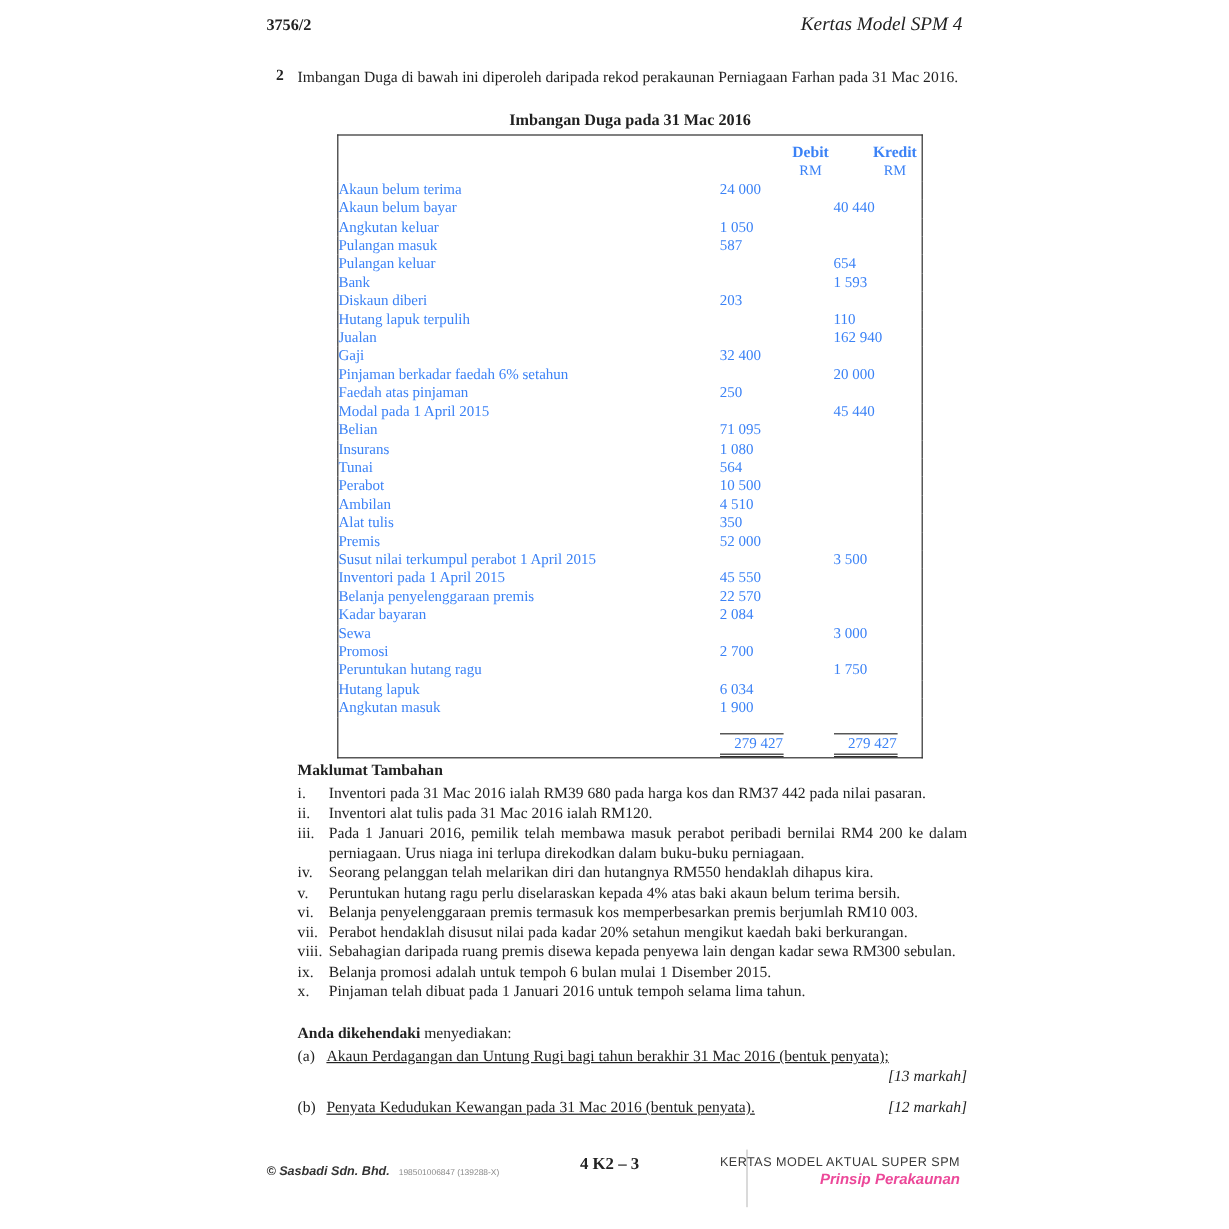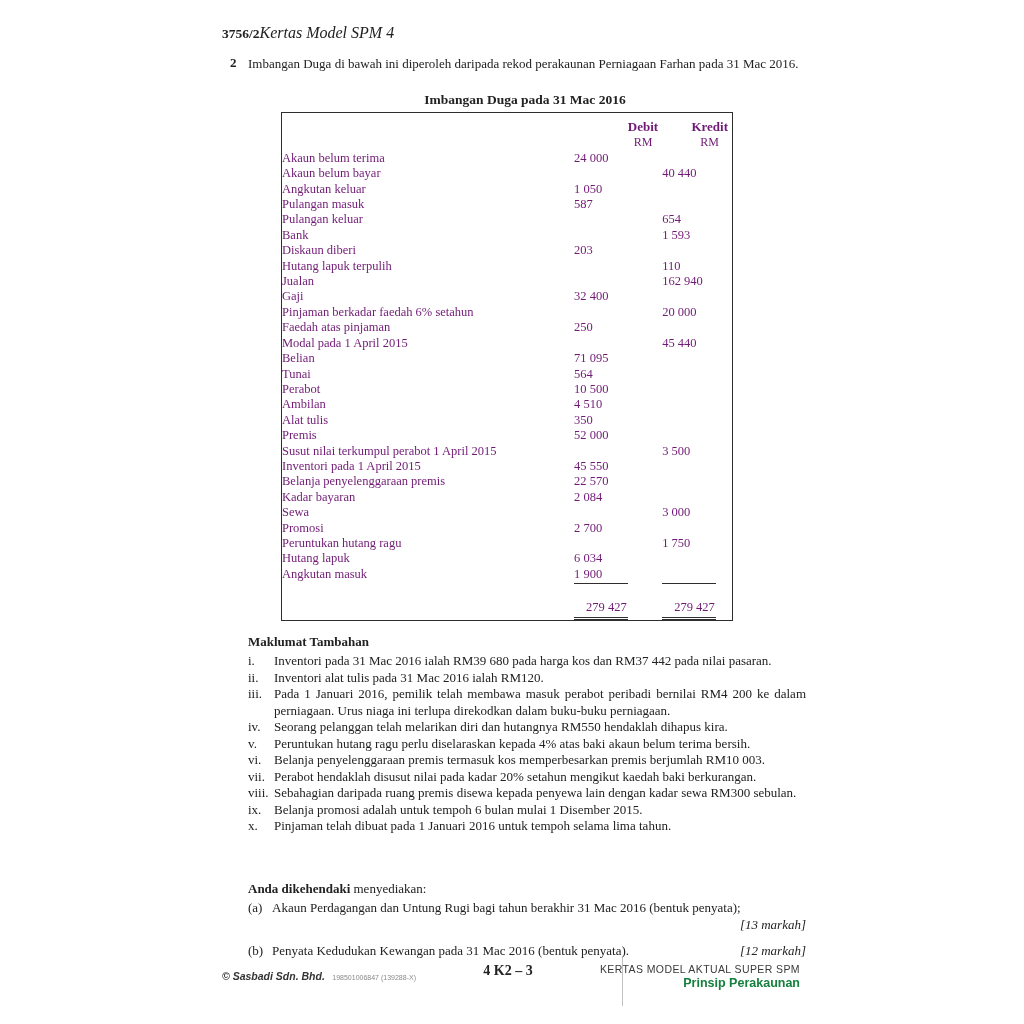--- a/index.html
+++ b/index.html
@@ -7,84 +7,84 @@
     width:1024px;height:1024px;
     background:#ffffff;
     font-family:"Liberation Serif", serif;
     color:#222222;
     position:relative;
     overflow:hidden;
   }
   .screen{position:absolute;inset:0;background:#fff;}
 
   
-  .hdr{position:absolute;top:24px;left:222px;width:580px;display:flex;align-items:baseline;}
+  .hdr{position:absolute;top:12px;left:222px;width:580px;display:flex;justify-content:space-between;align-items:baseline;}
   .hdr .code{font-weight:bold;font-size:13.5px;}
   .hdr .model{font-style:italic;font-size:16px;}
 
   
   .question{position:absolute;top:55px;left:230px;width:576px;display:flex;}
   .qnum{font-weight:bold;font-size:13px;width:18px;flex:0 0 18px;}
   .qtext{margin:0;font-size:13px;line-height:17px;text-align:justify;flex:1;}
 
   
   .tb-title{position:absolute;top:92px;left:281px;width:488px;text-align:center;font-weight:bold;font-size:13.5px;}
   table.tb{
-    position:absolute;top:112px;left:281px;width:452px;
+    position:absolute;top:112px;left:281px;width:488px;
     border:1.5px solid #2e2e2e;border-collapse:collapse;
-    font-size:12.5px;color:#701a75;
+    font-size:12.5px;color:#3b82f6;
   }
   table.tb col.c-acc{width:319px;}
   table.tb col.c-deb{width:95px;}
   table.tb col.c-kre{width:74px;}
   table.tb th,table.tb td{padding:0;vertical-align:top;line-height:15.4px;}
   table.tb thead th{padding-top:6px;text-align:right;font-weight:normal;}
   .ch{display:inline-block;text-align:center;padding-right:4px;}
   .ch .b{font-weight:bold;font-size:13px;}
   .ch .rm{font-size:12px;}
   td.acc{padding-left:8px;text-align:left;}
   td.num{text-align:left;padding-right:5px;}
   tfoot .tot-span{
     display:inline-block;
     border-top:1px solid #2e2e2e;
     border-bottom:3px double #2e2e2e;
-    padding:16px 1px 1px 12px;
-    margin-top:1px;
+    padding:0 1px 1px 12px;
+    margin-top:13px;
   }
   tfoot td{padding-bottom:5px;}
 
   
   .notes{position:absolute;top:633px;left:248px;width:558px;font-size:13px;}
   .notes-h{font-weight:bold;line-height:17px;margin-bottom:3px;}
   .note{display:flex;line-height:16.5px;}
   .nnum{flex:0 0 auto;min-width:24px;padding-right:2px;}
   .ntext{flex:1;text-align:justify;}
 
   
   .tasks{position:absolute;top:852px;left:248px;width:558px;font-size:13px;}
-  .tasks-h{line-height:17px;margin-bottom:2px;margin-top:28px;}
+  .tasks-h{line-height:17px;margin-bottom:2px;}
   .tasks-h .b{font-weight:bold;}
   .task{margin-bottom:9px;}
   .task-row{display:flex;line-height:17px;}
   .tnum{flex:0 0 24px;}
-  .ttext{flex:1;}
+  .ttext{flex:1;text-decoration:underline;}
   .tmarks{margin-left:auto;white-space:nowrap;font-style:italic;padding-left:12px;}
   .tmarks-line{text-align:right;line-height:17px;font-style:italic;}
 
   
   .footer{position:absolute;top:958px;left:222px;width:580px;height:52px;font-family:"Liberation Sans", sans-serif;}
   .f-left{position:absolute;left:0;top:8px;white-space:nowrap;}
   .pub{font-weight:bold;font-style:italic;font-size:10.5px;color:#333;}
   .reg{font-size:7px;color:#8a8a8a;margin-left:3px;}
   .f-center{position:absolute;left:226px;top:5px;width:120px;text-align:center;
             font-family:"Liberation Serif", serif;font-weight:bold;font-size:14px;color:#222;}
   .f-divider{position:absolute;left:400px;top:0;height:48px;width:1px;background:#c2c2c2;}
   .f-right{position:absolute;right:2px;top:4px;text-align:right;}
   .series{font-size:10.5px;letter-spacing:0.4px;color:#3a3a3a;line-height:14px;}
-  .subject{font-size:12.5px;font-weight:bold;color:#15803d;line-height:15px;}
+  .subject{font-size:12.5px;font-style:italic;font-weight:bold;color:#ec4899;line-height:15px;}
 </style>
 </head>
 <body>
 
 <div class="screen">
 
   <div class="hdr">
     <span class="code">3756/2</span>
     <span class="model">Kertas Model SPM 4</span>
   </div>
@@ -178,20 +178,25 @@
           <td class="acc">Modal pada 1 April 2015</td>
           <td class="num"></td>
           <td class="num">45 440</td>
         </tr>
         <tr>
           <td class="acc">Belian</td>
           <td class="num">71 095</td>
           <td class="num"></td>
         </tr>
         <tr>
+          <td class="acc">Insurans</td>
+          <td class="num">1 080</td>
+          <td class="num"></td>
+        </tr>
+        <tr>
           <td class="acc">Tunai</td>
           <td class="num">564</td>
           <td class="num"></td>
         </tr>
         <tr>
           <td class="acc">Perabot</td>
           <td class="num">10 500</td>
           <td class="num"></td>
         </tr>
         <tr>

